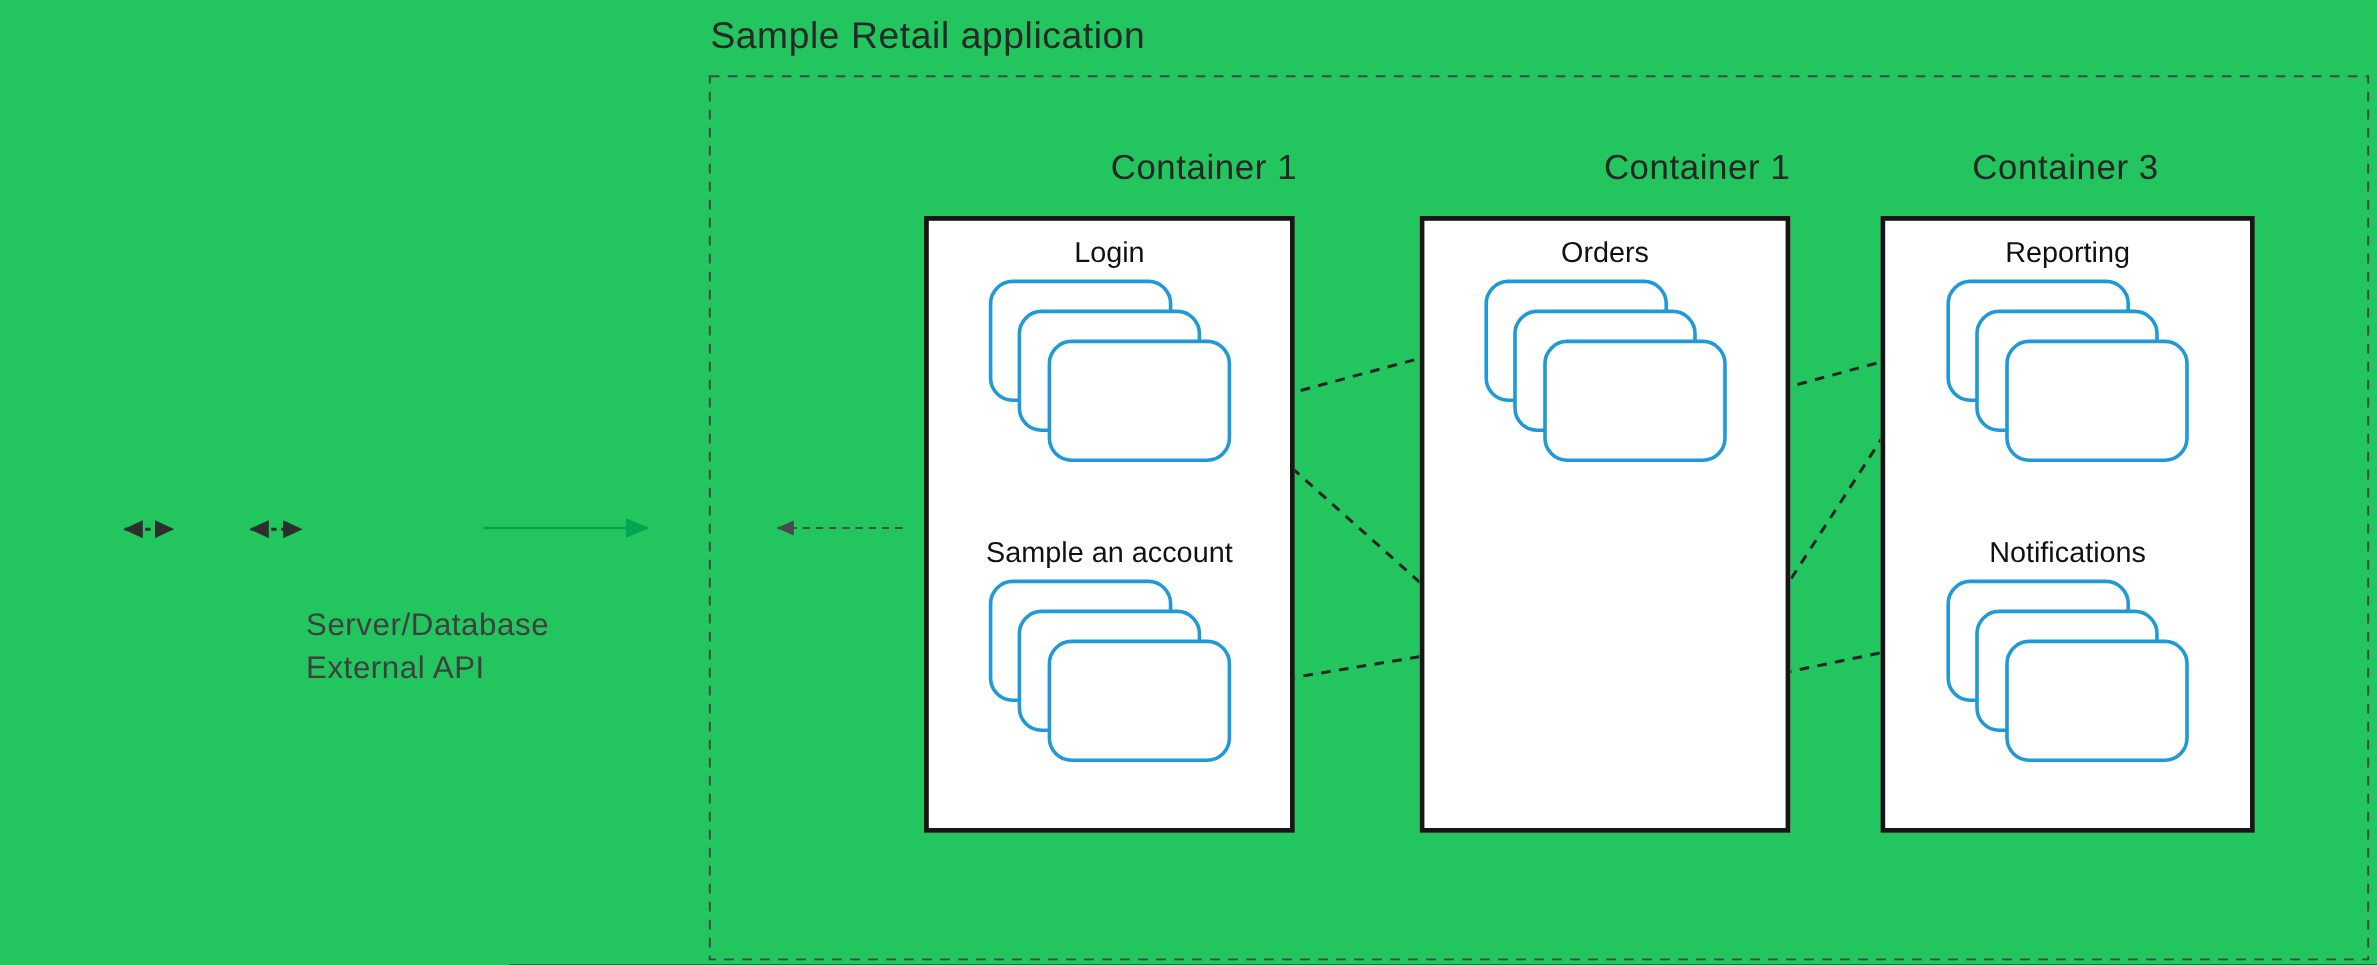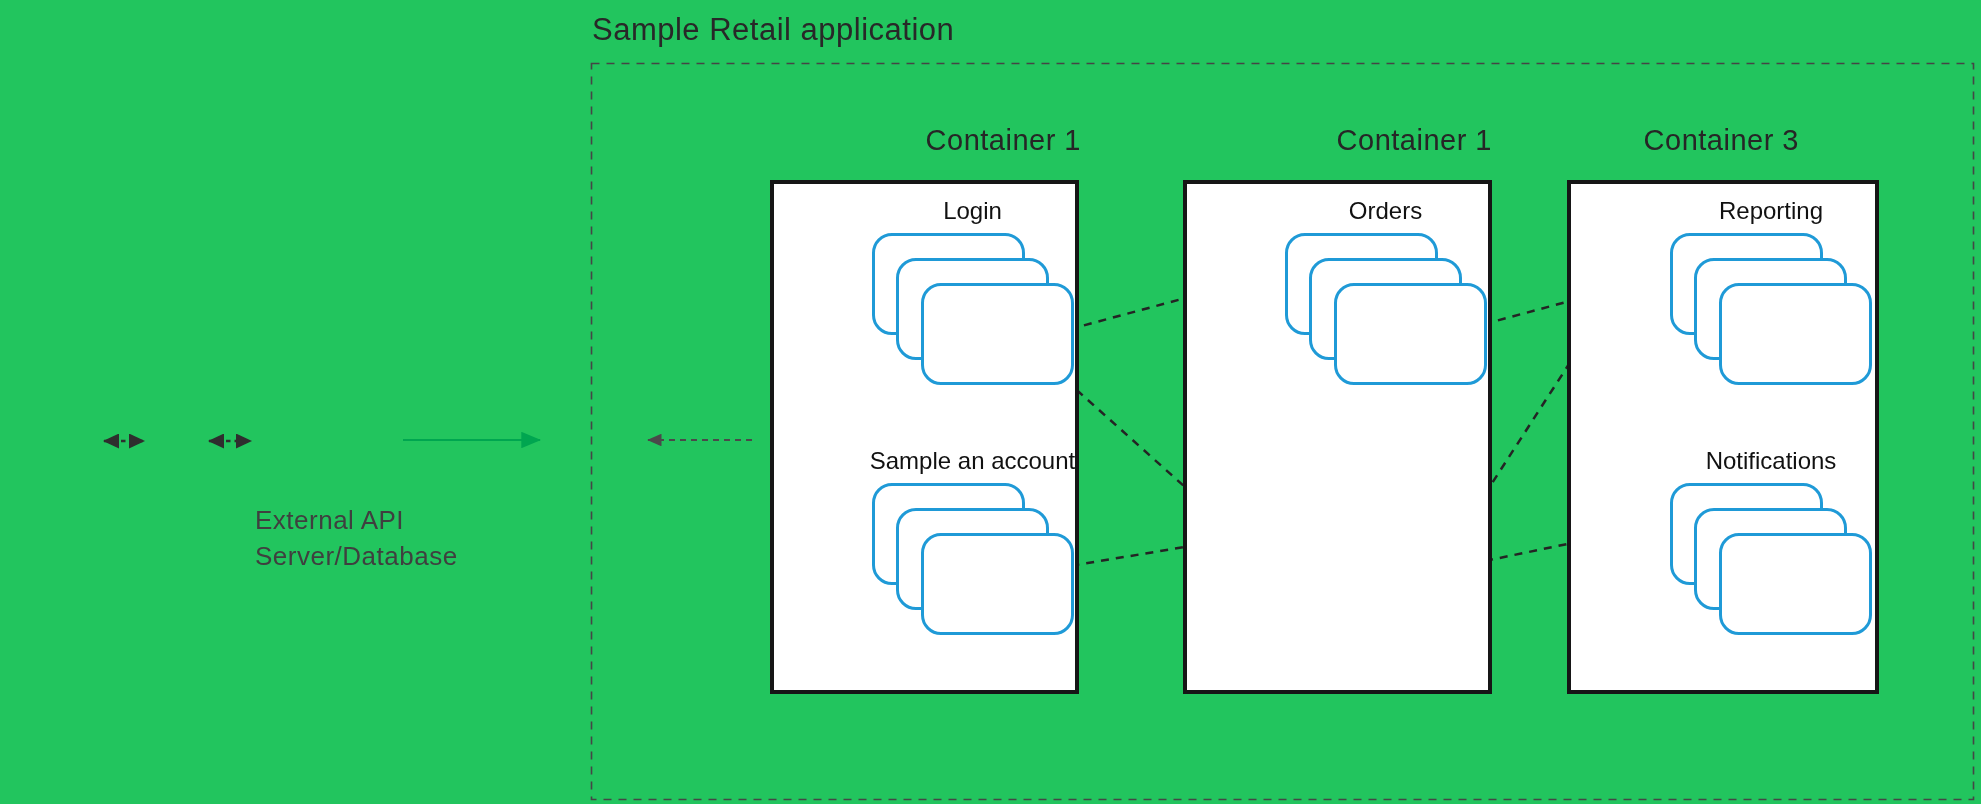--- a/index.html
+++ b/index.html
@@ -24,21 +24,21 @@
   svg.layer{position:absolute;left:0;top:0;}
   .container-label{
     position:absolute;top:124px;height:34px;
     font-size:29px;color:#262626;text-align:right;
     letter-spacing:0.5px;white-space:nowrap;
   }
   .container-box{
     position:absolute;top:180px;height:514px;width:309px;
     background:#ffffff;border:4px solid #161616;box-sizing:border-box;
   }
-  .svc{position:absolute;left:17px;width:100%;padding-left:31px;}
+  .svc{position:absolute;left:0;width:100%;}
   .svc-a{top:12px;}
   .svc-b{top:262px;}
   .svc-label{
     font-size:24px;color:#111;text-align:center;height:30px;line-height:30px;
     white-space:nowrap;
   }
   .stack{position:relative;width:202px;height:152px;margin:7px auto 0;}
   .card{
     position:absolute;width:153px;height:102px;box-sizing:border-box;
     background:#fff;border:3px solid #1f9ad7;border-radius:20px;
@@ -81,22 +81,22 @@
     <path d="M1032 350 L1223 521" stroke="#242424" stroke-width="2.5" stroke-dasharray="8 7" fill="none" marker-end="url(#ah-dark)"></path>
     <path d="M1027 573 L1221 541" stroke="#242424" stroke-width="2.5" stroke-dasharray="8 7" fill="none" marker-start="url(#ah-dark)" marker-end="url(#ah-dark)"></path>
     <path d="M1440 336 L1607 291" stroke="#242424" stroke-width="2.5" stroke-dasharray="8 7" fill="none" marker-start="url(#ah-dark)" marker-end="url(#ah-dark)"></path>
     <path d="M1611 299 L1434 573" stroke="#242424" stroke-width="2.5" stroke-dasharray="8 7" fill="none" marker-start="url(#ah-dark)" marker-end="url(#ah-dark)"></path>
     <path d="M1441 570 L1611 535" stroke="#242424" stroke-width="2.5" stroke-dasharray="8 7" fill="none" marker-end="url(#ah-dark)"></path>
   </svg>
 
   <div class="diagram-title">Sample Retail application</div>
 
   <div class="external-label">
+    <span>Server/Database</span>
     <span>External API</span>
-    <span>Server/Database</span>
   </div>
 
   <div class="container-label" style="left:772px;width:309px;">Container 1</div>
   <div class="container-box" style="left:770px;">
     <div class="svc svc-a">
       <div class="svc-label">Login</div>
       <div class="stack">
         <div class="card p1"></div>
         <div class="card p2"></div>
         <div class="card p3"></div>

